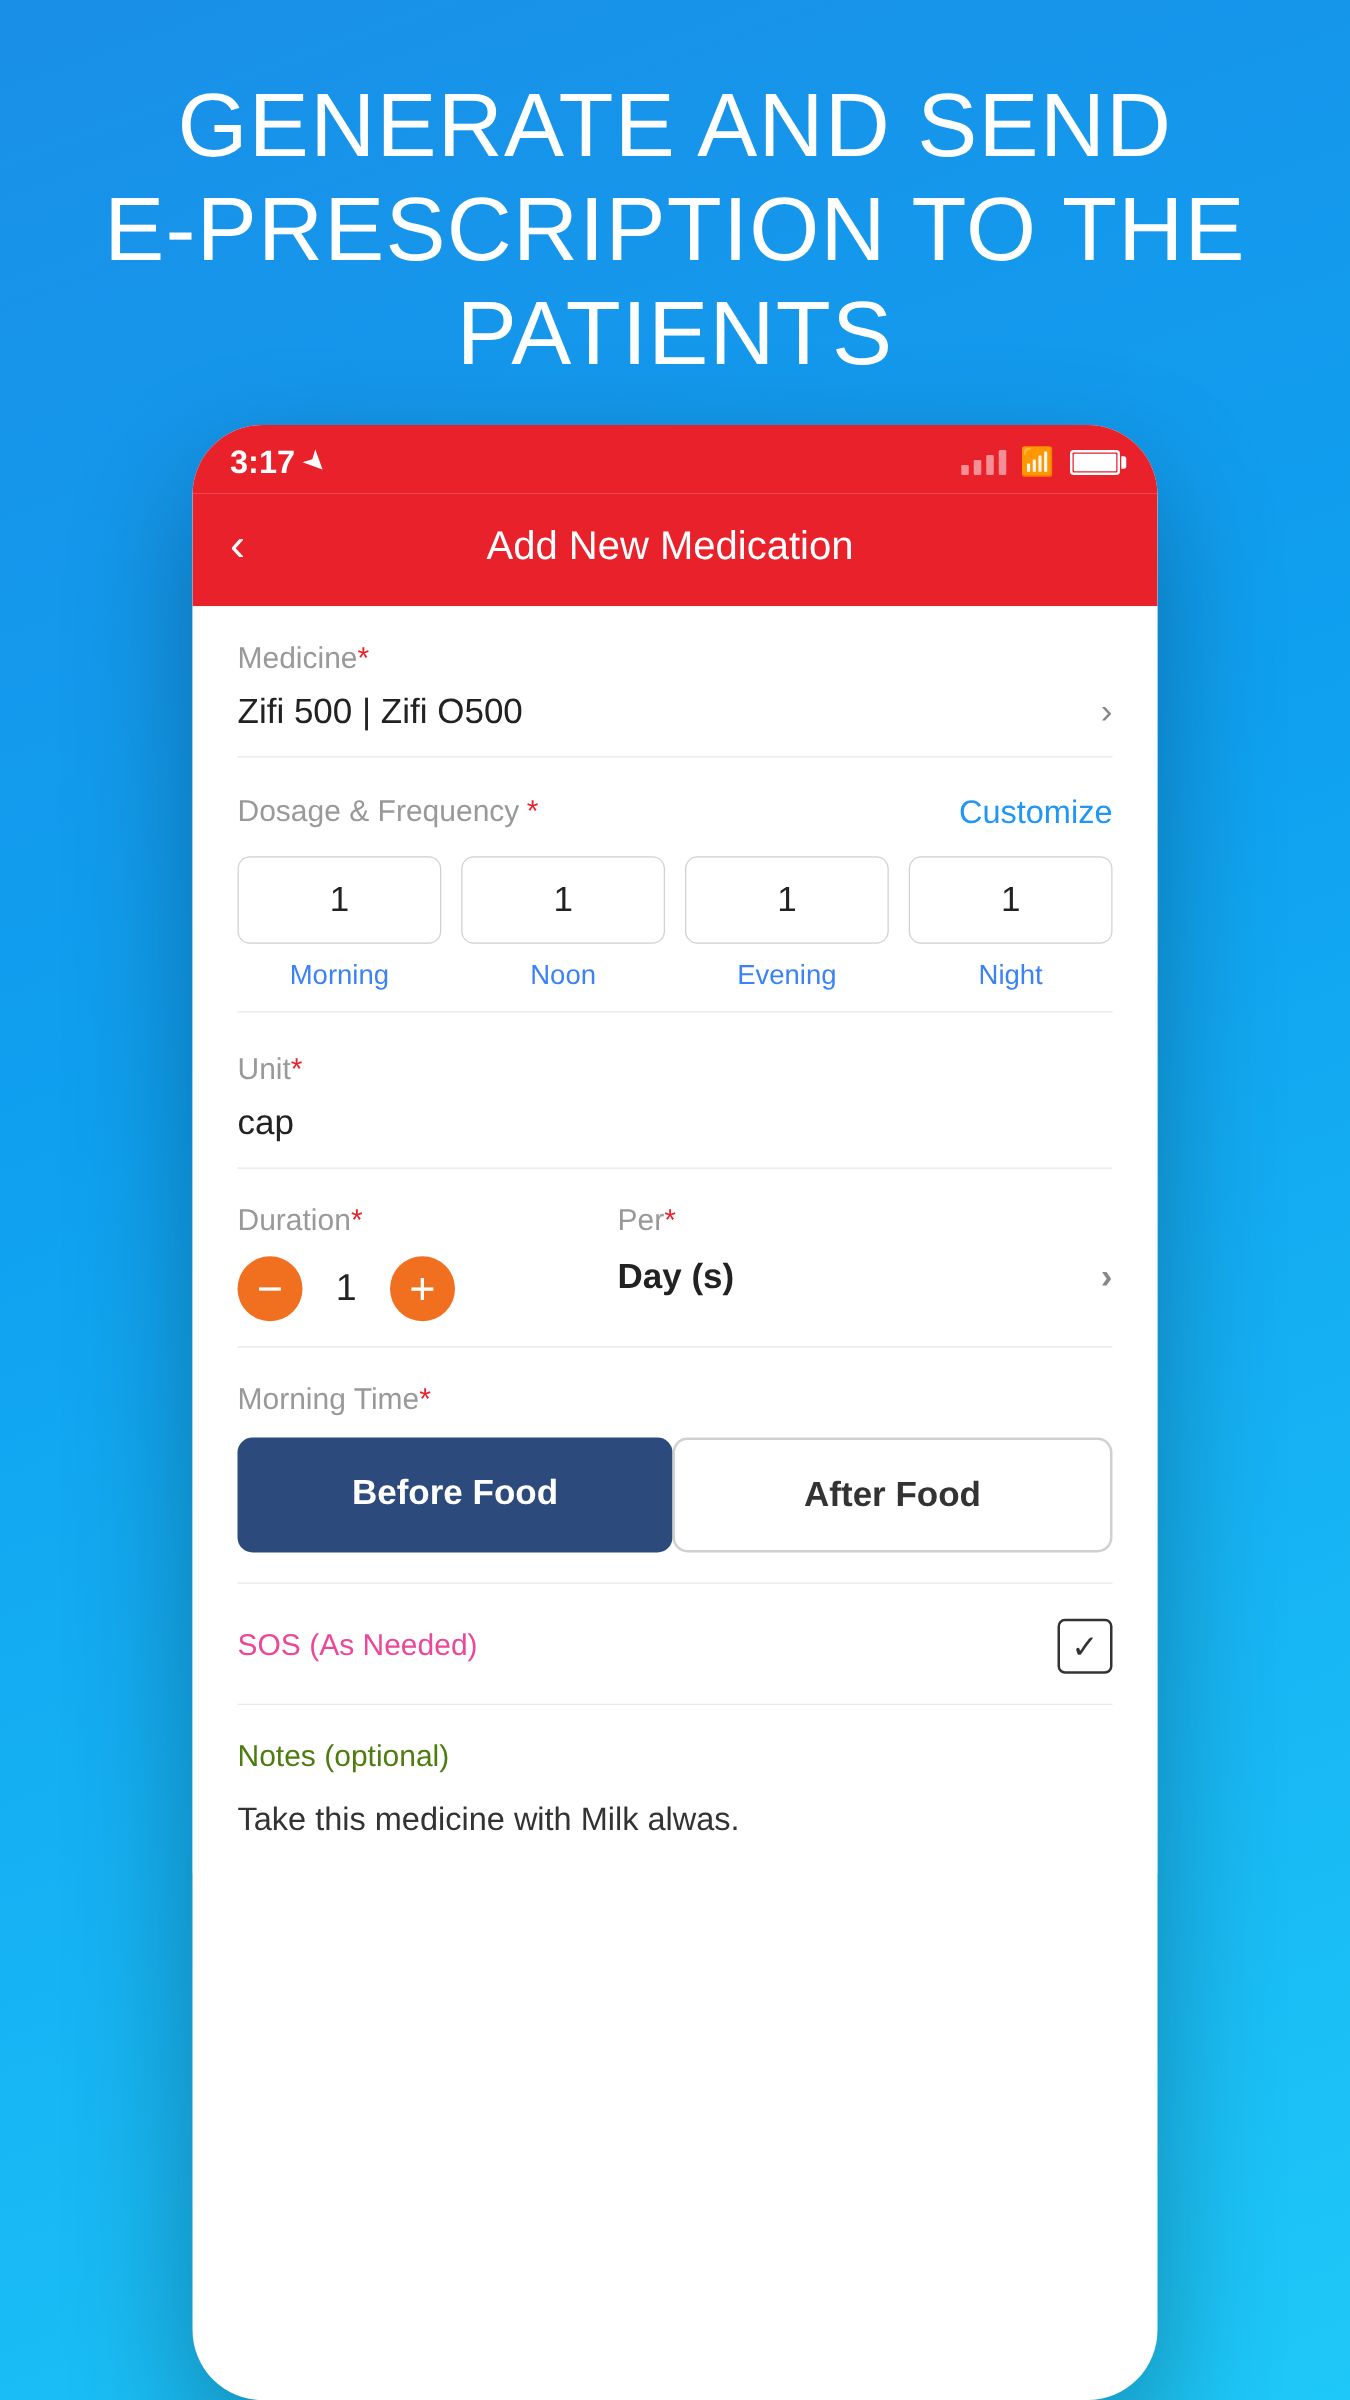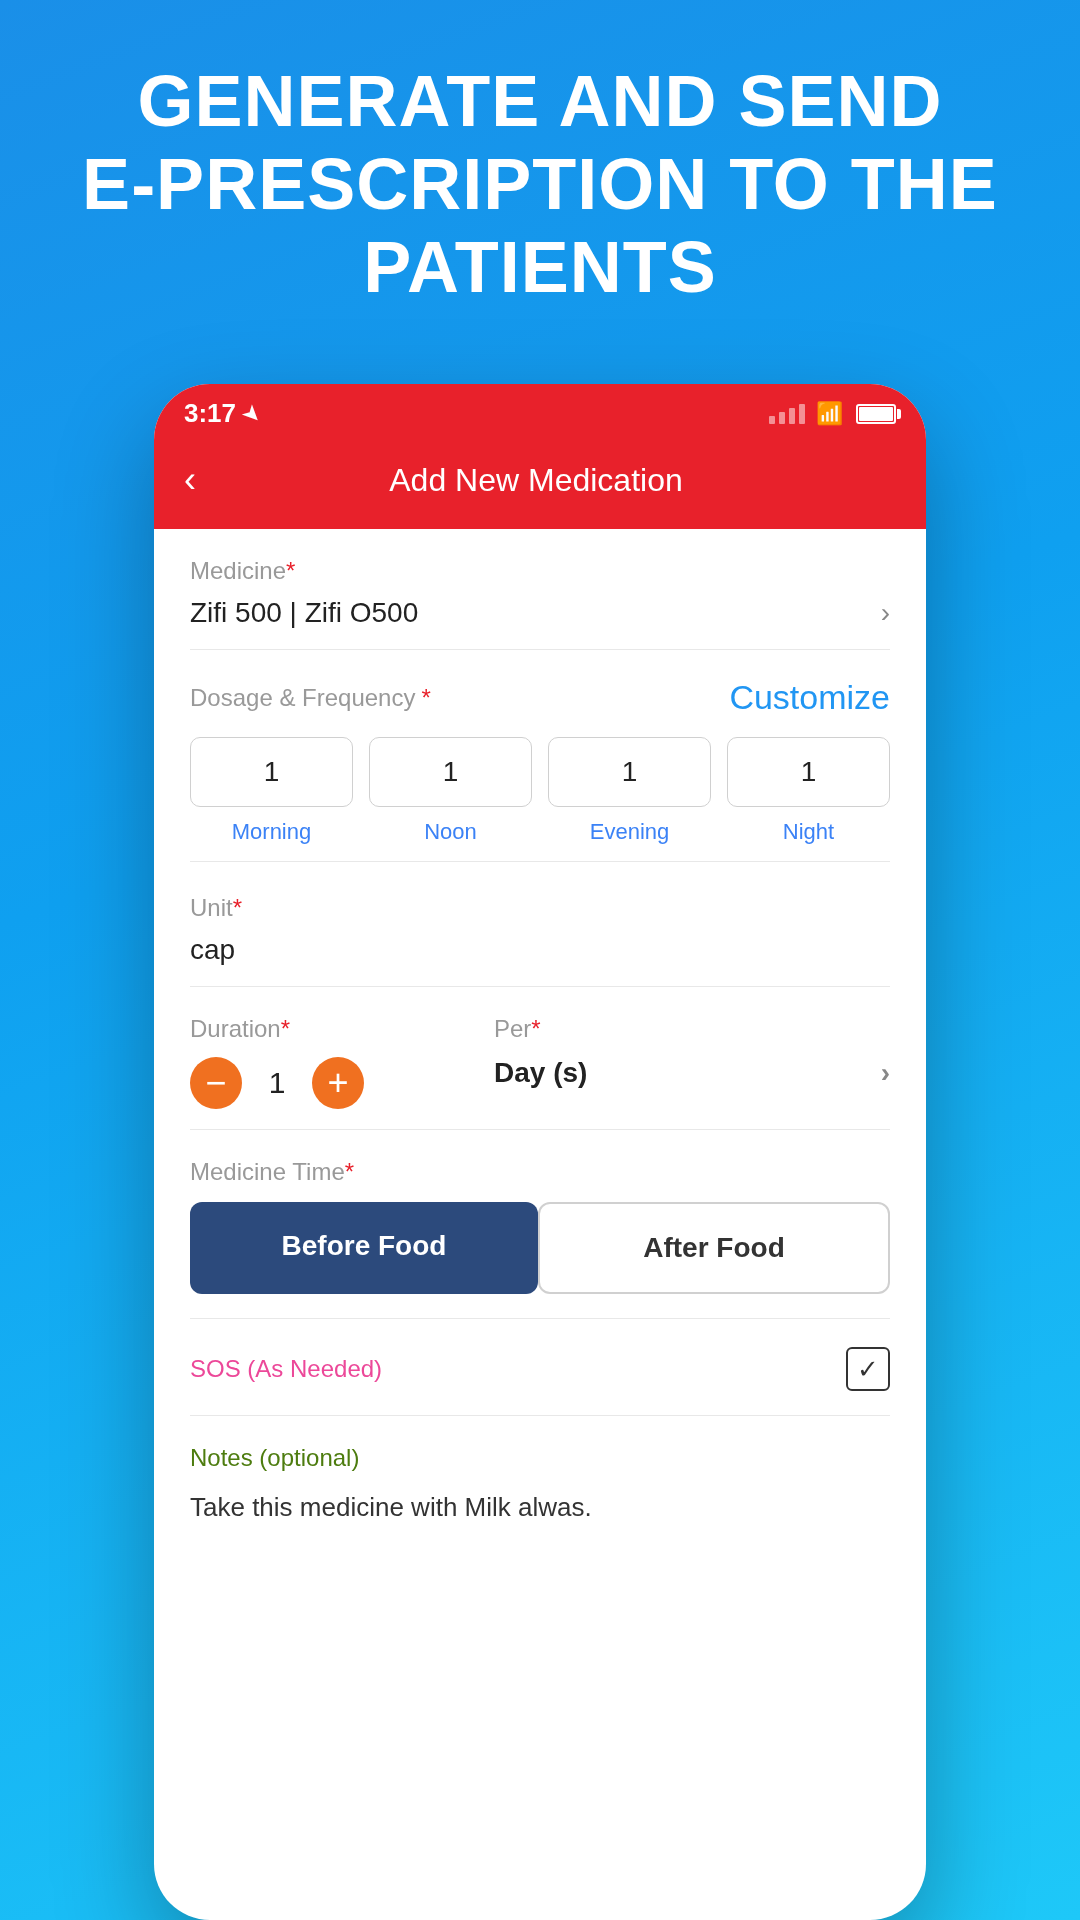--- a/index.html
+++ b/index.html
@@ -15,26 +15,26 @@
       display: flex;
       flex-direction: column;
       align-items: center;
       font-family: -apple-system, BlinkMacSystemFont, 'Segoe UI', sans-serif;
       overflow: hidden;
     }
 
     .headline {
       color: #ffffff;
       font-size: 72px;
-      font-weight: 700;
+      font-weight: 400;
       text-align: center;
       text-transform: uppercase;
       line-height: 1.15;
       margin-top: 60px;
-      margin-bottom: 76px;
+      margin-bottom: 32px;
       padding: 0 60px;
       letter-spacing: 1px;
     }
 
     .phone-wrapper {
       width: 772px;
       background: #ffffff;
       border-radius: 56px;
       overflow: hidden;
       box-shadow: 0 40px 100px rgba(0,0,0,0.3);
@@ -198,21 +198,21 @@
     .dosage-label {
       color: #999999;
       font-size: 24px;
       display: flex;
       align-items: center;
       gap: 6px;
     }
 
     .customize-btn {
       color: #2196F3;
-      font-size: 34px;
+      font-size: 26px;
       font-weight: 500;
       cursor: pointer;
     }
 
     .dosage-grid {
       display: flex;
       gap: 16px;
       margin-bottom: 16px;
     }
 
@@ -493,21 +493,21 @@
         </div>
         <div class="per-value">
           <span class="per-text">Day (s)</span>
           <span class="arrow-icon">›</span>
         </div>
       </div>
     </div>
 
     <div class="medicine-time-section">
       <div class="field-label">
-        <span>Medicine Time</span>
+        <span>Morning Time</span>
         <span class="required-star">*</span>
       </div>
       <div class="time-buttons">
         <div class="time-btn active">Before Food</div>
         <div class="time-btn inactive">After Food</div>
       </div>
     </div>
 
     <div class="sos-section">
       <span class="sos-label">SOS (As Needed)</span>

